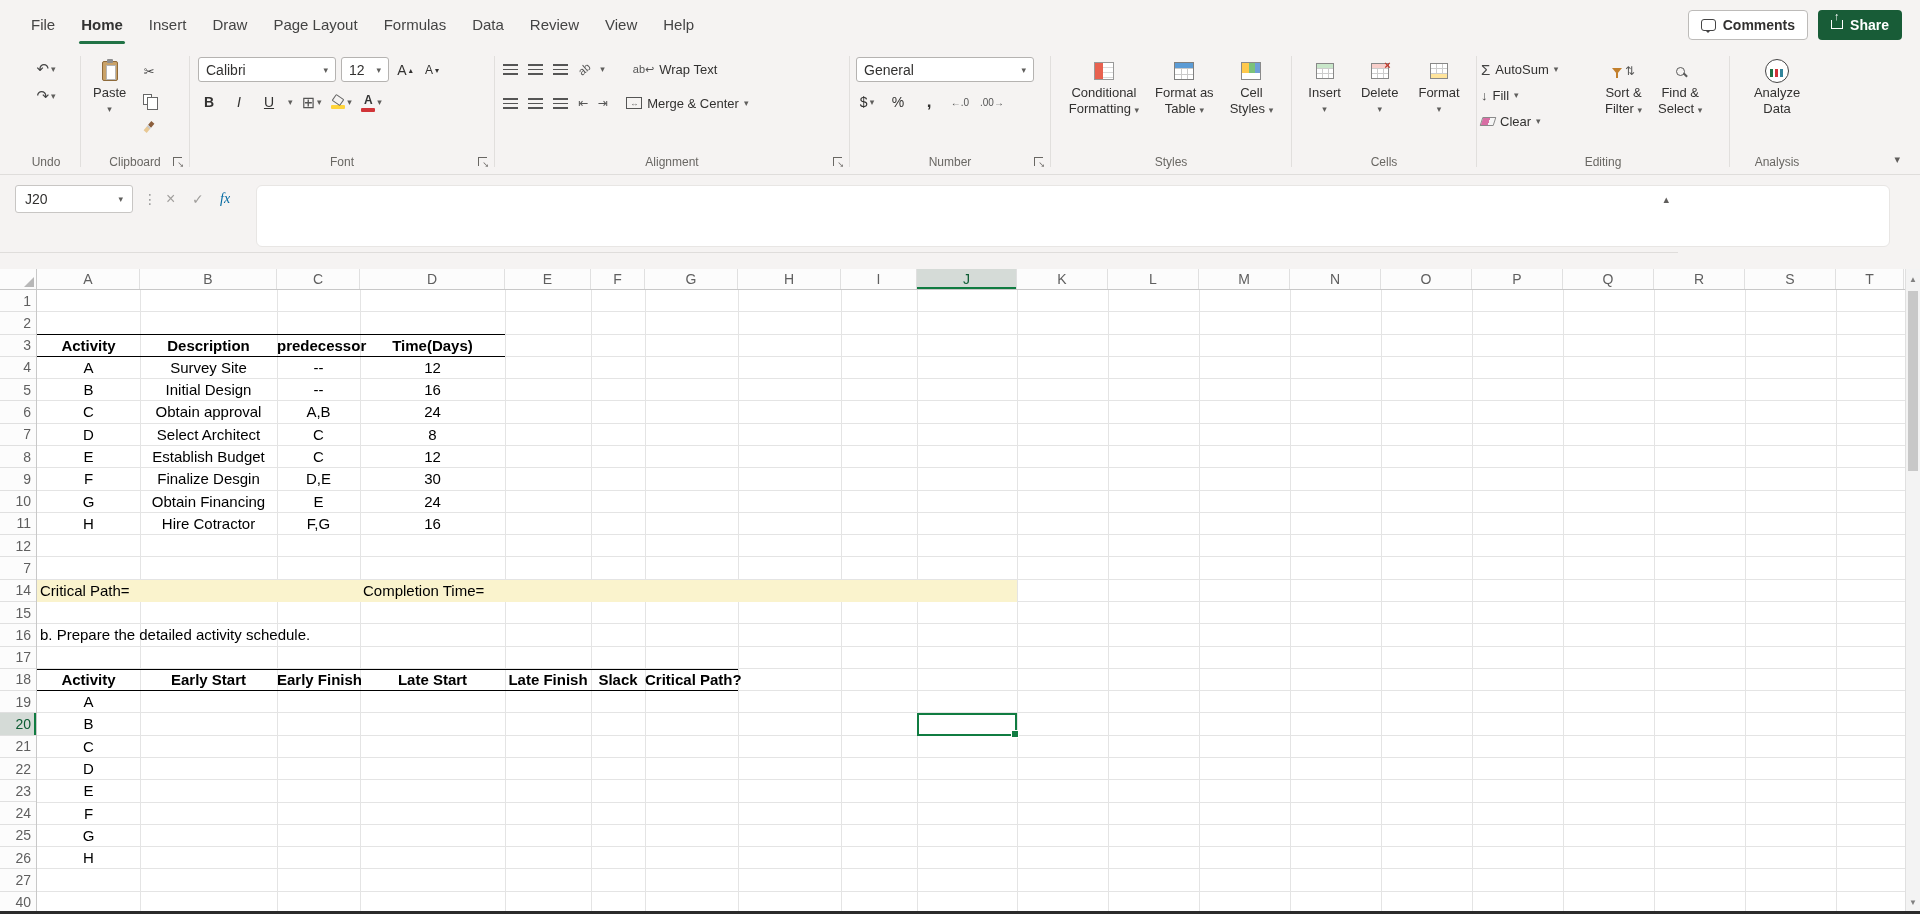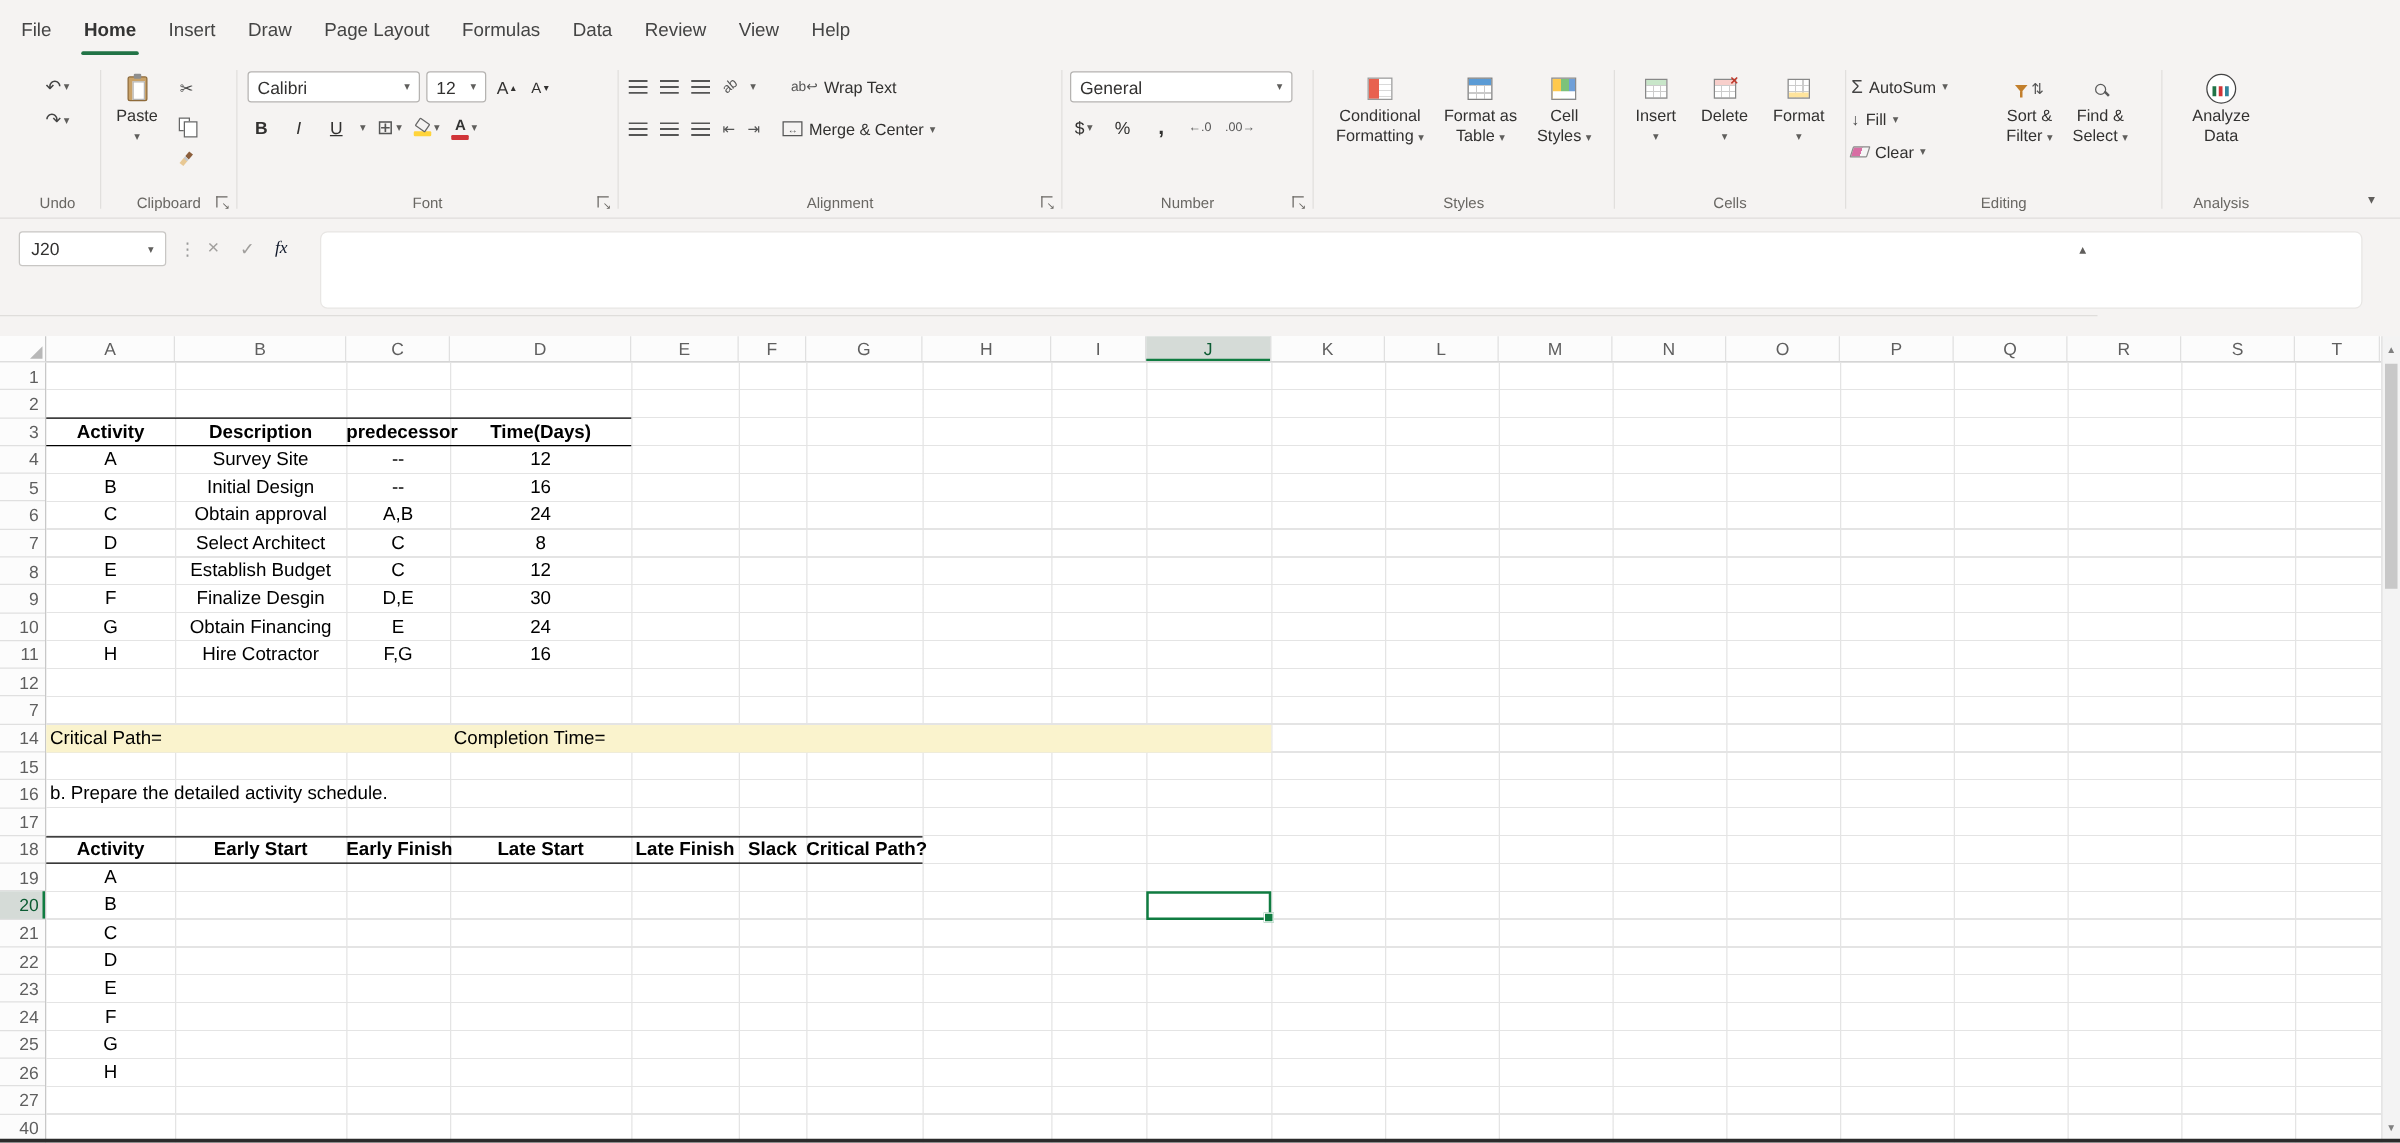--- a/index.html
+++ b/index.html
@@ -3,21 +3,21 @@
 <meta charset="utf-8">
 <style>
   * { margin:0; padding:0; box-sizing:border-box; }
   html,body { width:1920px; height:914px; overflow:hidden; background:#F5F3F2;
     font-family:"Liberation Sans","DejaVu Sans",sans-serif; color:#323130; }
 
   
   .topline { position:absolute; left:686px; top:0; width:540px; height:2px; background:#141414; }
 
   
-  .menubar { position:absolute; left:0; top:0; width:1920px; height:49px; display:flex; align-items:stretch; padding-left:4px; background:#F5F3F2; }
+  .menubar { position:absolute; left:0; top:0; width:1920px; height:49px; display:flex; align-items:stretch; padding-left:18px; background:#F5F3F2; }
   .mtab { display:flex; align-items:center; padding:0 13px; font-size:15px; color:#444; position:relative; cursor:default; }
   .mtab.active { font-weight:700; color:#333; }
   .mtab.active::after { content:""; position:absolute; left:11px; right:11px; bottom:5px; height:3px; border-radius:2px; background:#217346; }
   .mright { margin-left:auto; display:flex; align-items:center; gap:10px; padding-right:18px; }
   .btn-comments { display:flex; align-items:center; height:30px; padding:0 12px; border:1px solid #BDBBB9; border-radius:4px; background:#FFF; font-size:14px; font-weight:700; color:#323130; }
   .ic-comment { width:15px; height:12px; border:1.5px solid #444; border-radius:3px; position:relative; margin-right:7px; }
   .ic-comment::after { content:""; position:absolute; left:3px; bottom:-6px; border:3px solid transparent; border-top-color:#444; }
   .btn-share { display:flex; align-items:center; height:30px; padding:0 13px; border-radius:4px; background:#185C37; color:#fff; font-size:14px; font-weight:700; }
   .ic-share { width:12px; height:9px; border:1.5px solid #fff; border-top:none; position:relative; margin-right:7px; }
   .ic-share::after { content:"↑"; position:absolute; left:2px; top:-10px; font-size:11px; color:#fff; }
@@ -130,20 +130,30 @@
   <div class="mtab">File</div>
   <div class="mtab active">Home</div>
   <div class="mtab">Insert</div>
   <div class="mtab">Draw</div>
   <div class="mtab">Page Layout</div>
   <div class="mtab">Formulas</div>
   <div class="mtab">Data</div>
   <div class="mtab">Review</div>
   <div class="mtab">View</div>
   <div class="mtab">Help</div>
+  <div class="mright">
+    <div class="btn-comments">
+      <span class="ic-comment"></span>
+      <span>Comments</span>
+    </div>
+    <div class="btn-share">
+      <span class="ic-share"></span>
+      <span>Share</span>
+    </div>
+  </div>
 </div>
 
 <div class="ribbon">
 
   <div class="rgroup" style="width:64px">
     <div class="rg-body" style="flex-direction:column;align-items:center;gap:3px">
       <div class="sbtn">
         <span class="gicon">↶</span>
         <span class="carr">▾</span>
       </div>
@@ -421,21 +431,21 @@
 </div>
 
 <div class="fbar">
   <div class="namebox">
     <span>J20</span>
     <span class="carr">▾</span>
   </div>
   <span class="fbicon" style="left:143px;color:#9a9a9a">⋮</span>
   <span class="fbicon" style="left:166px;color:#A19F9D;font-size:16px">×</span>
   <span class="fbicon" style="left:192px;color:#A19F9D">✓</span>
-  <span class="fbicon" style="left:220px;font-style:italic;font-family:'Liberation Serif','DejaVu Serif',serif;color:#0f172a">fx</span>
+  <span class="fbicon" style="left:220px;font-style:italic;font-family:'Liberation Serif','DejaVu Serif',serif;color:#0369a1">fx</span>
   <div class="ffield"><span></span></div>
   <span class="fcollapse">▴</span>
 </div>
 
 <div class="sheet">
 
   <div class="colheads">
     <div class="corner"></div>
     <div class="ch" style="width:103px">A</div>
     <div class="ch" style="width:137px">B</div>

